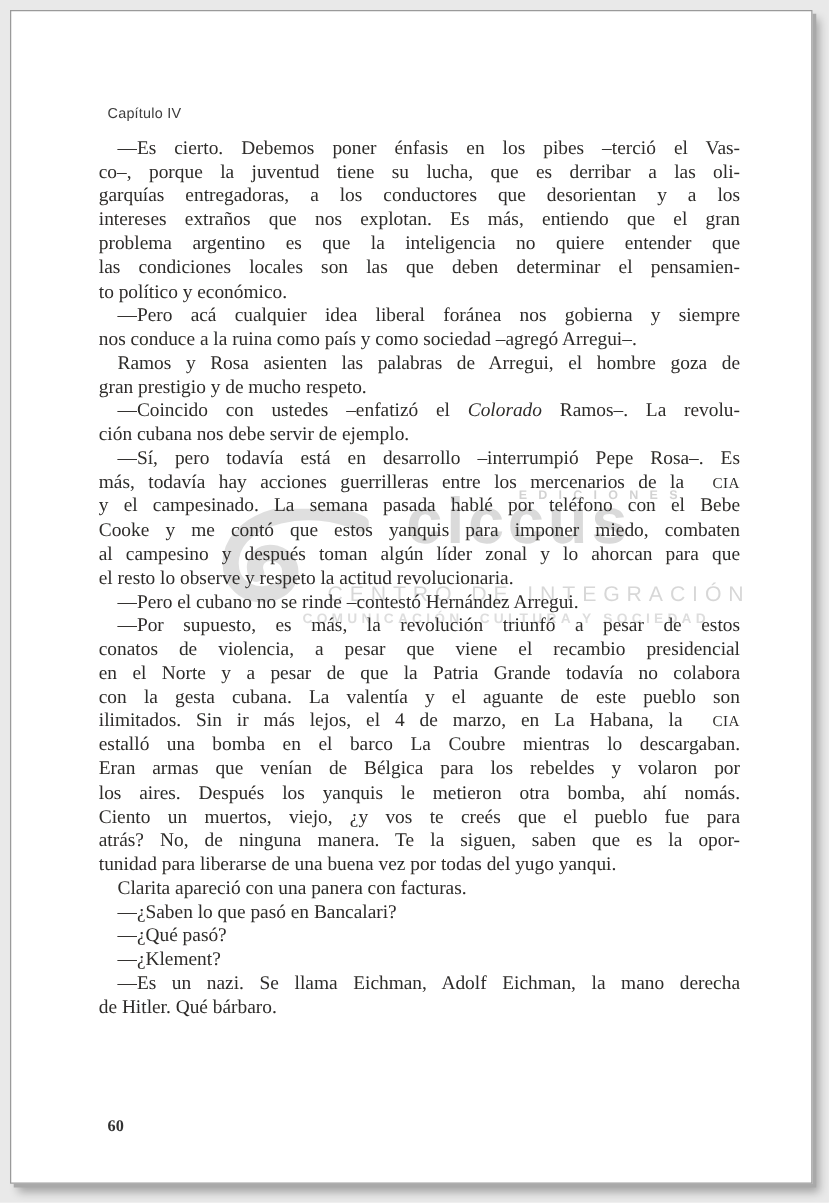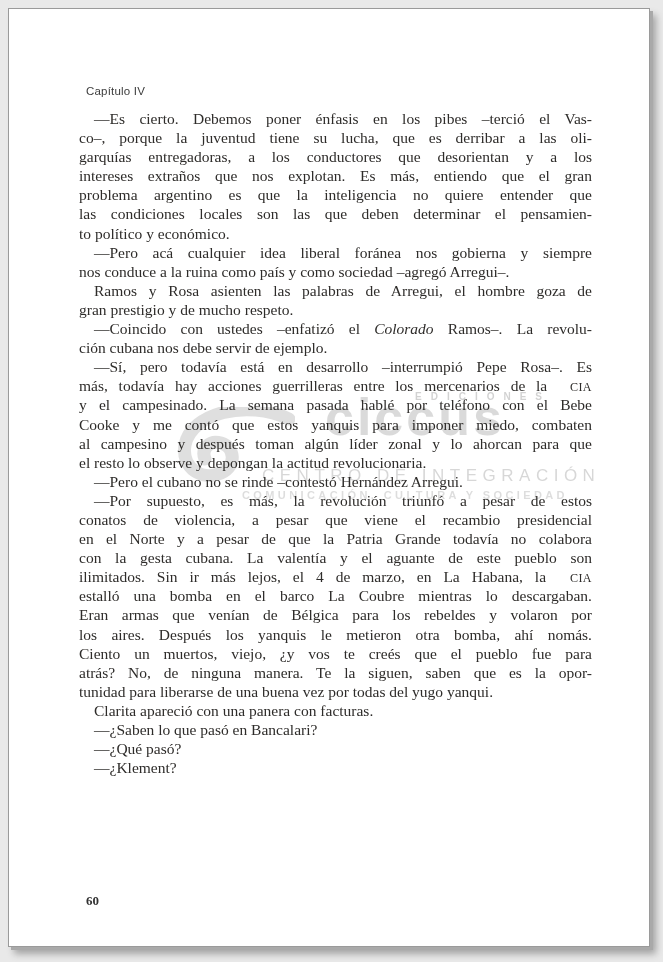--- a/index.html
+++ b/index.html
@@ -144,21 +144,21 @@
         <div class="para">
           <div class="line first">—Coincido con ustedes –enfatizó el <span class="it">Colorado</span> Ramos–. La revolu-</div>
           <div class="line last">ción cubana nos debe servir de ejemplo.</div>
         </div>
         <div class="para">
           <div class="line first">—Sí, pero todavía está en desarrollo –interrumpió Pepe Rosa–. Es</div>
           <div class="line">más, todavía hay acciones guerrilleras entre los mercenarios de la <span class="sc">CIA</span></div>
           <div class="line">y el campesinado. La semana pasada hablé por teléfono con el Bebe</div>
           <div class="line">Cooke y me contó que estos yanquis para imponer miedo, combaten</div>
           <div class="line">al campesino y después toman algún líder zonal y lo ahorcan para que</div>
-          <div class="line last">el resto lo observe y depongan la actitud revolucionaria.</div>
+          <div class="line last">el resto lo observe y respeto la actitud revolucionaria.</div>
         </div>
         <div class="para">
           <div class="line first last">—Pero el cubano no se rinde –contestó Hernández Arregui.</div>
         </div>
         <div class="para">
           <div class="line first">—Por supuesto, es más, la revolución triunfó a pesar de estos</div>
           <div class="line">conatos de violencia, a pesar que viene el recambio presidencial</div>
           <div class="line">en el Norte y a pesar de que la Patria Grande todavía no colabora</div>
           <div class="line">con la gesta cubana. La valentía y el aguante de este pueblo son</div>
           <div class="line">ilimitados. Sin ir más lejos, el 4 de marzo, en La Habana, la <span class="sc">CIA</span></div>
@@ -174,17 +174,21 @@
         </div>
         <div class="para">
           <div class="line first last">—¿Saben lo que pasó en Bancalari?</div>
         </div>
         <div class="para">
           <div class="line first last">—¿Qué pasó?</div>
         </div>
         <div class="para">
           <div class="line first last">—¿Klement?</div>
         </div>
+        <div class="para">
+          <div class="line first">—Es un nazi. Se llama Eichman, Adolf Eichman, la mano derecha</div>
+          <div class="line last">de Hitler. Qué bárbaro.</div>
+        </div>
       </div>
 
     <div class="page-number">60</div>
   </div>
 </div>
 
 </body></html>

